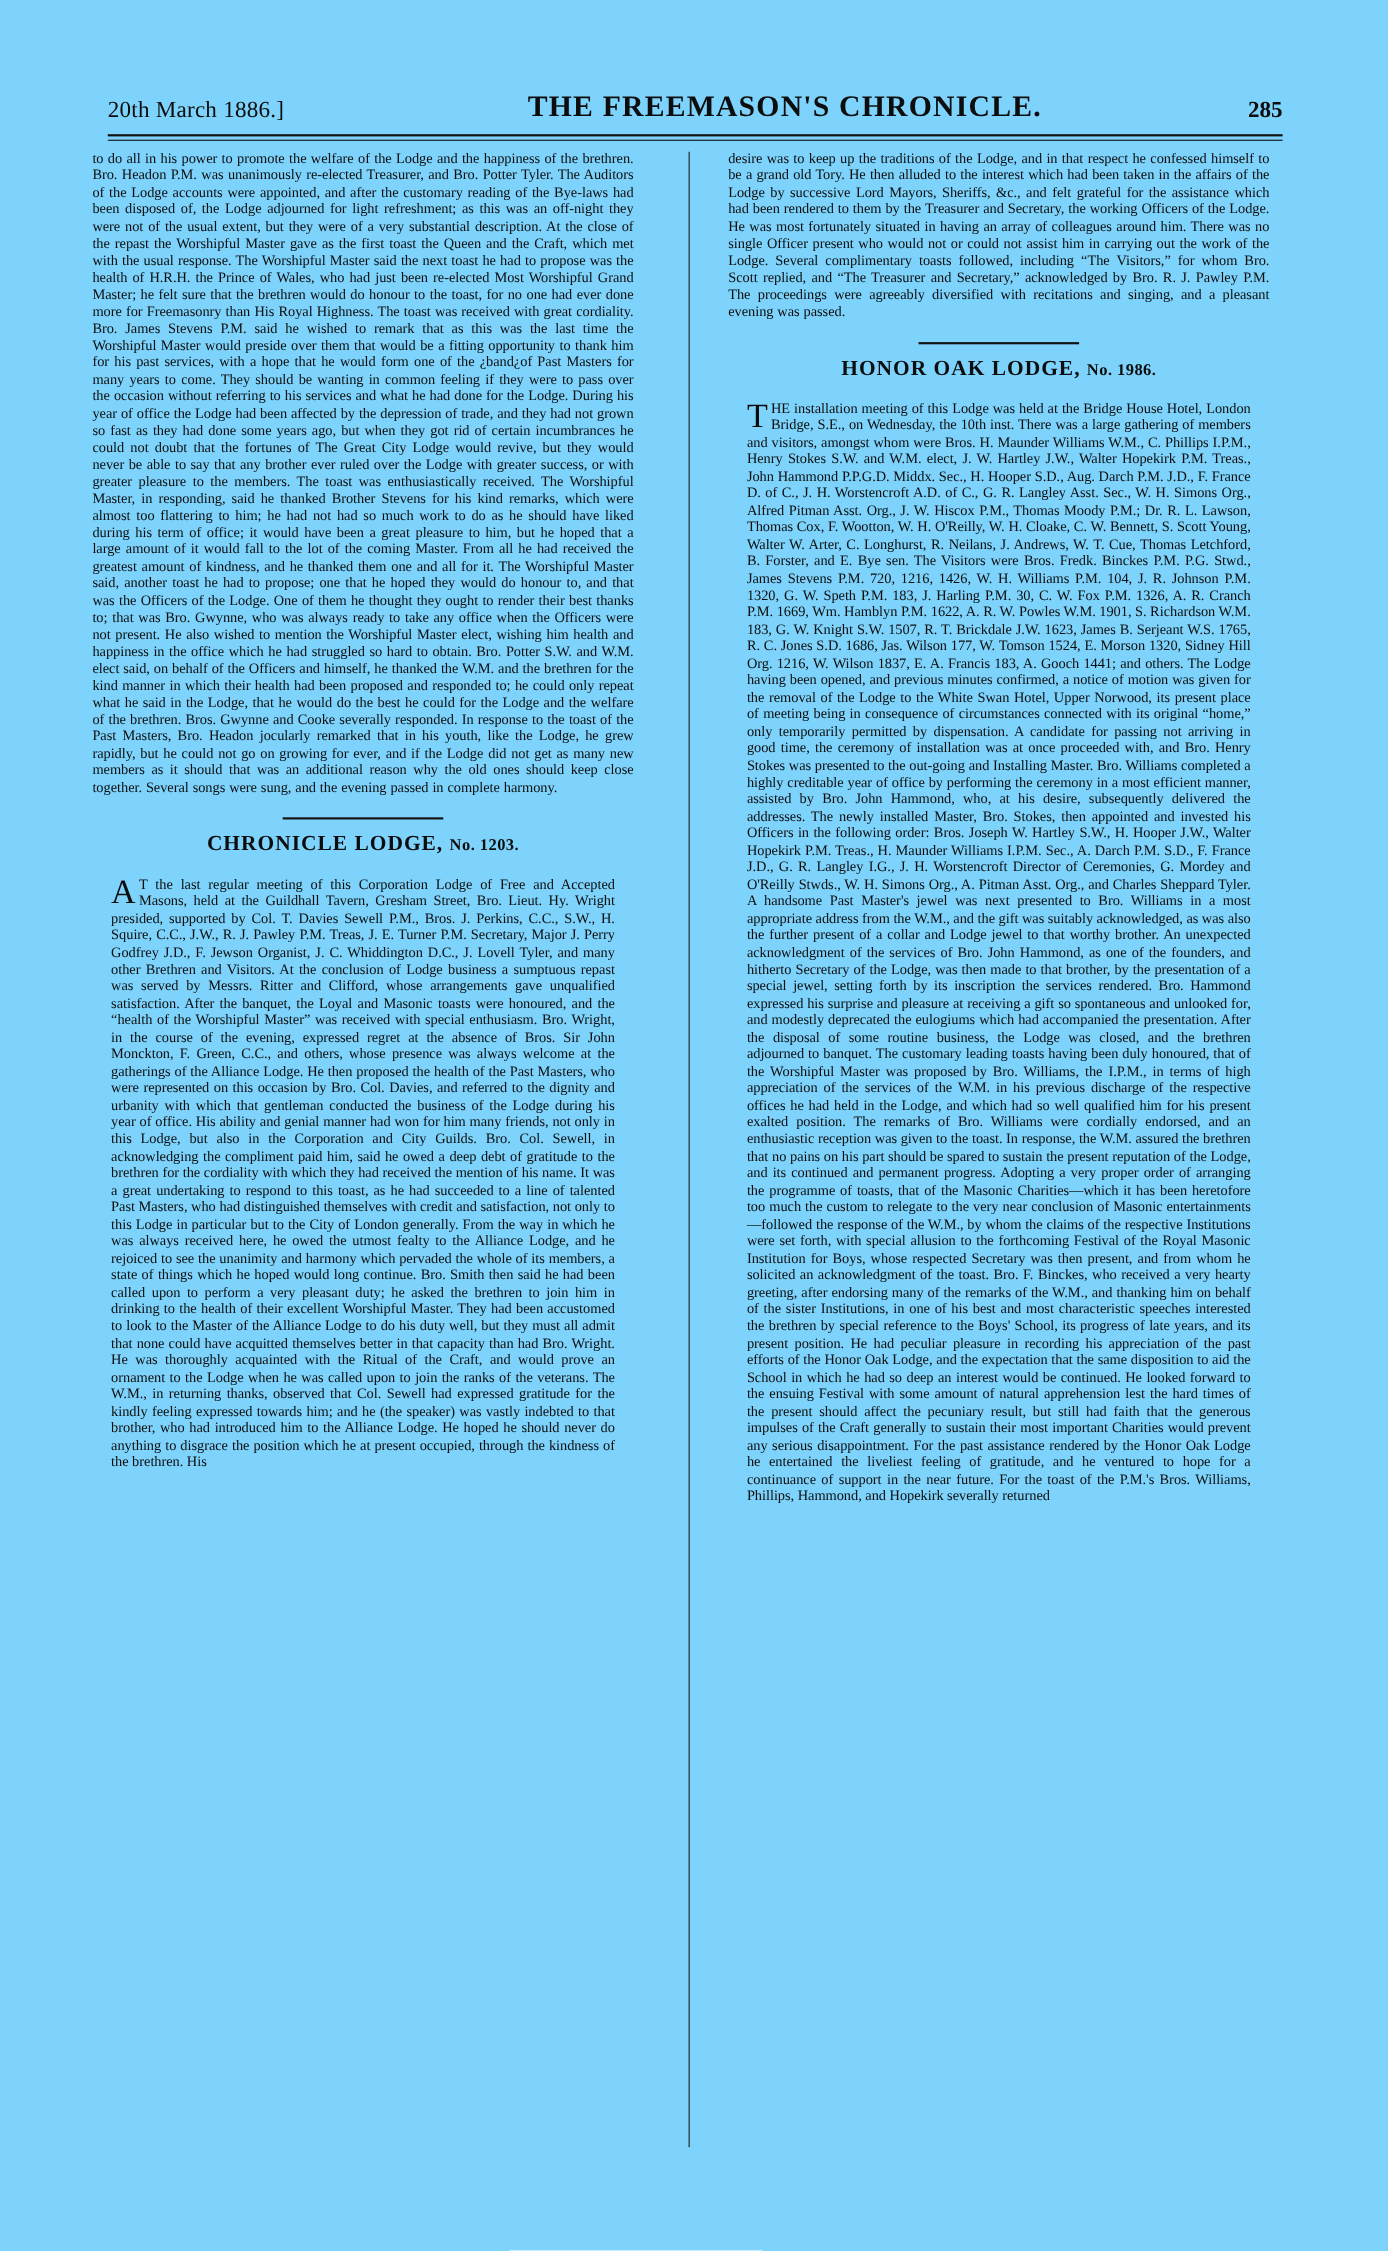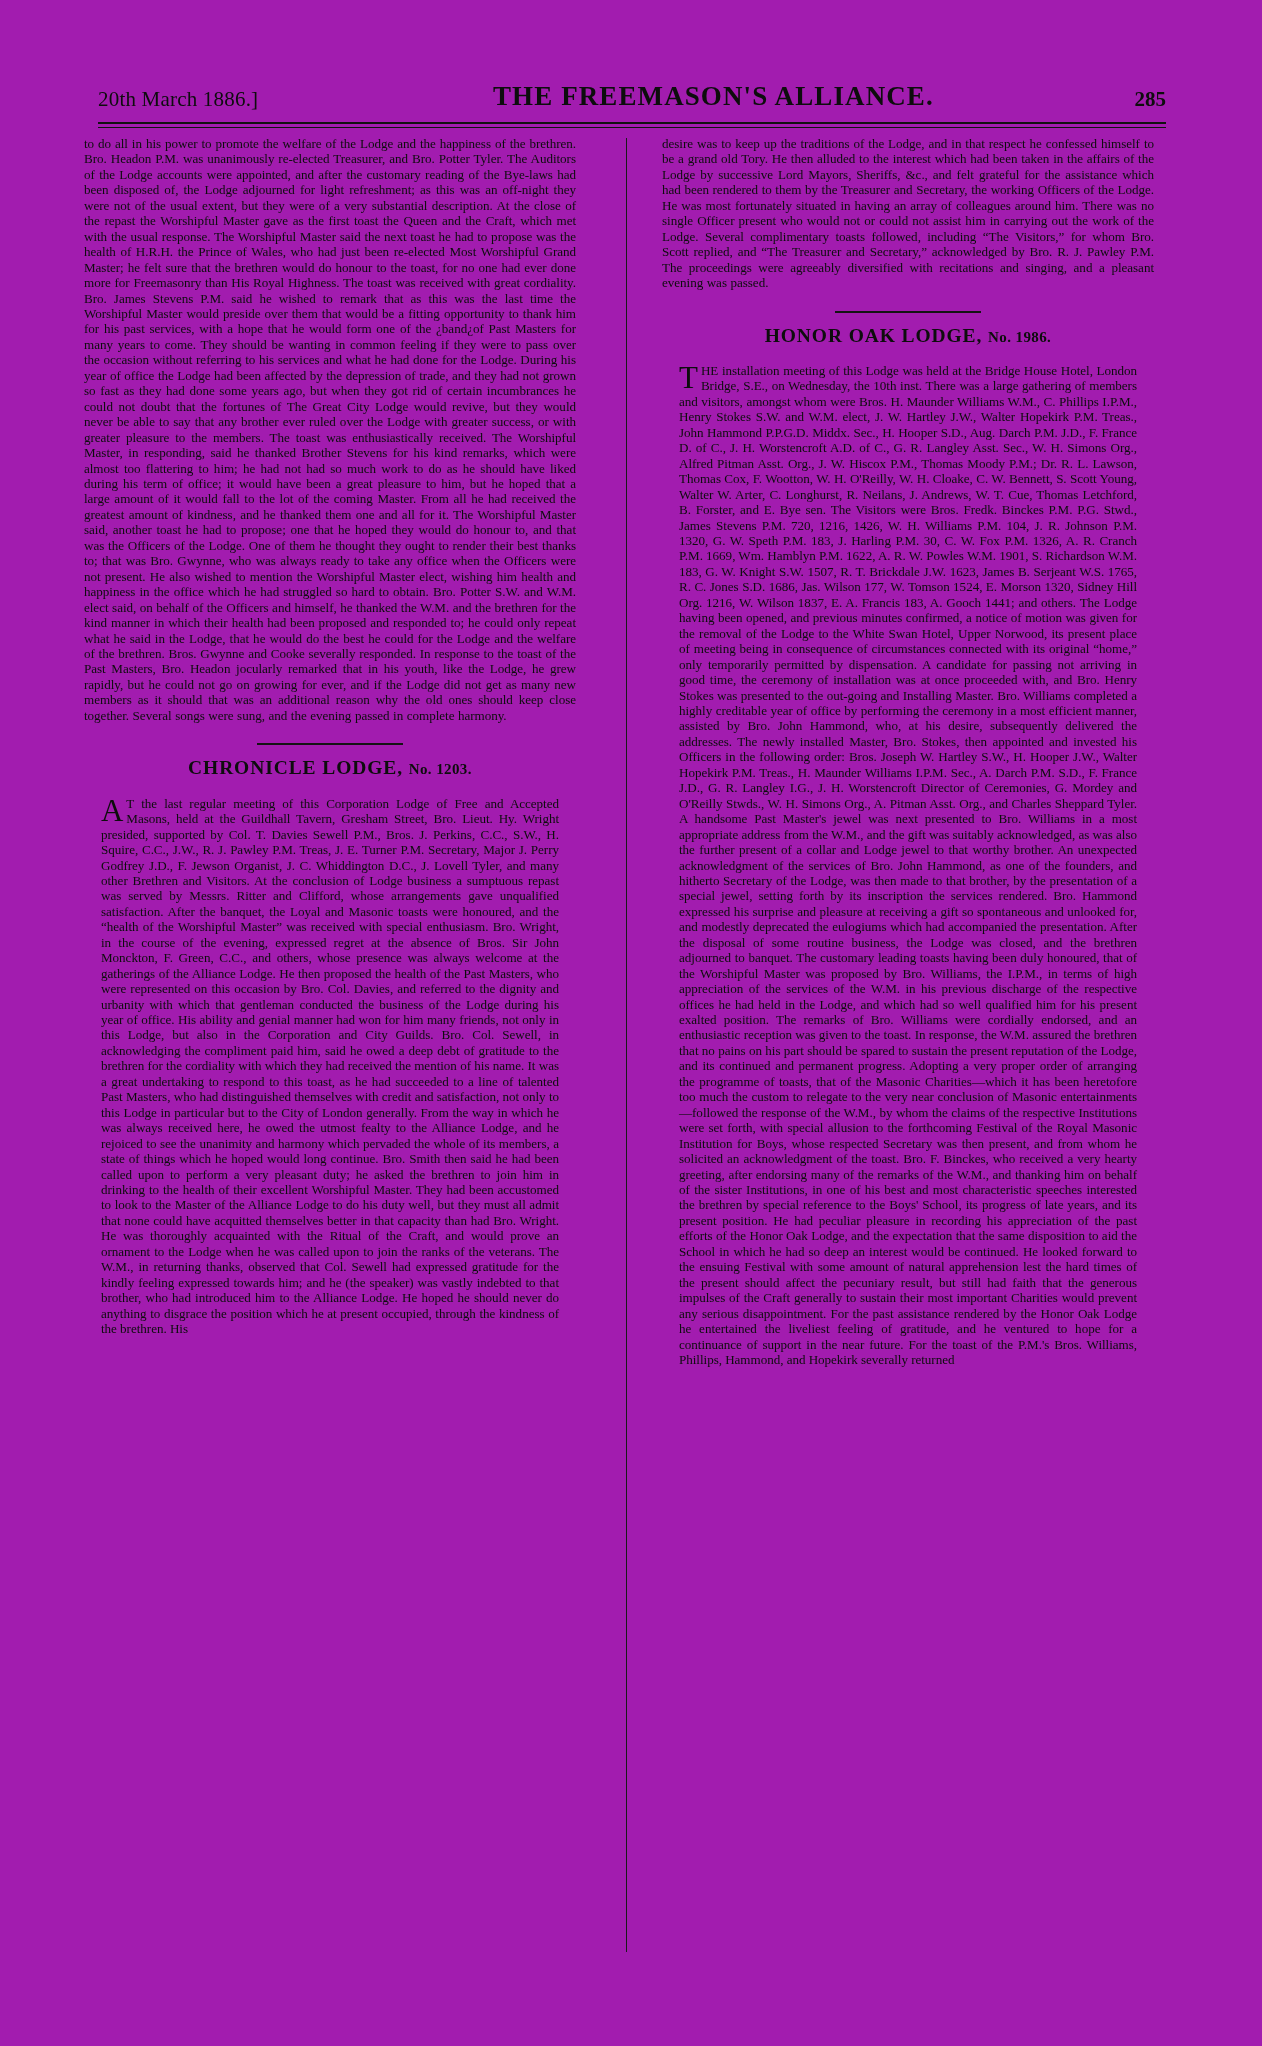--- a/index.html
+++ b/index.html
@@ -9,21 +9,21 @@
     background: #ffffff;
   }
   body {
     font-family: "Liberation Serif", "DejaVu Serif", serif;
     color: #0d0d0d;
   }
   #page {
     position: relative;
     width: 1262px;
     height: 2046px;
-    background: #a21caf;
+    background: #7dd3fc;
     overflow: hidden;
   }
   
   #masthead {
     position: absolute;
     left: 98px;
     top: 76px;
     width: 1068px;
     height: 34px;
     display: flex;
@@ -143,21 +143,21 @@
     font-weight: normal;
   }
 </style>
 </head>
 <body>
 
 <div id="page">
 
   <div id="masthead">
     <div class="mast-date">20th March 1886.]</div>
-    <div class="mast-title">THE FREEMASON'S ALLIANCE.</div>
+    <div class="mast-title">THE FREEMASON'S CHRONICLE.</div>
     <div class="mast-page">285</div>
   </div>
 
   <div id="mast-rule"></div>
   <div id="mast-rule-2"></div>
 
   <div id="body-area">
 
     <div class="col" id="col-left">
       <p class="para">to do all in his power to promote the welfare of the Lodge and the happiness of the brethren. Bro. Headon P.M. was unanimously re-elected Treasurer, and Bro. Potter Tyler. The Auditors of the Lodge accounts were appointed, and after the customary reading of the Bye-laws had been disposed of, the Lodge adjourned for light refreshment; as this was an off-night they were not of the usual extent, but they were of a very substantial description. At the close of the repast the Worshipful Master gave as the first toast the Queen and the Craft, which met with the usual response. The Worshipful Master said the next toast he had to propose was the health of H.R.H. the Prince of Wales, who had just been re-elected Most Worshipful Grand Master; he felt sure that the brethren would do honour to the toast, for no one had ever done more for Freemasonry than His Royal Highness. The toast was received with great cordiality. Bro. James Stevens P.M. said he wished to remark that as this was the last time the Worshipful Master would preside over them that would be a fitting opportunity to thank him for his past services, with a hope that he would form one of the ¿band¿of Past Masters for many years to come. They should be wanting in common feeling if they were to pass over the occasion without referring to his services and what he had done for the Lodge. During his year of office the Lodge had been affected by the depression of trade, and they had not grown so fast as they had done some years ago, but when they got rid of certain incumbrances he could not doubt that the fortunes of The Great City Lodge would revive, but they would never be able to say that any brother ever ruled over the Lodge with greater success, or with greater pleasure to the members. The toast was enthusiastically received. The Worshipful Master, in responding, said he thanked Brother Stevens for his kind remarks, which were almost too flattering to him; he had not had so much work to do as he should have liked during his term of office; it would have been a great pleasure to him, but he hoped that a large amount of it would fall to the lot of the coming Master. From all he had received the greatest amount of kindness, and he thanked them one and all for it. The Worshipful Master said, another toast he had to propose; one that he hoped they would do honour to, and that was the Officers of the Lodge. One of them he thought they ought to render their best thanks to; that was Bro. Gwynne, who was always ready to take any office when the Officers were not present. He also wished to mention the Worshipful Master elect, wishing him health and happiness in the office which he had struggled so hard to obtain. Bro. Potter S.W. and W.M. elect said, on behalf of the Officers and himself, he thanked the W.M. and the brethren for the kind manner in which their health had been proposed and responded to; he could only repeat what he said in the Lodge, that he would do the best he could for the Lodge and the welfare of the brethren. Bros. Gwynne and Cooke severally responded. In response to the toast of the Past Masters, Bro. Headon jocularly remarked that in his youth, like the Lodge, he grew rapidly, but he could not go on growing for ever, and if the Lodge did not get as many new members as it should that was an additional reason why the old ones should keep close together. Several songs were sung, and the evening passed in complete harmony.</p>

